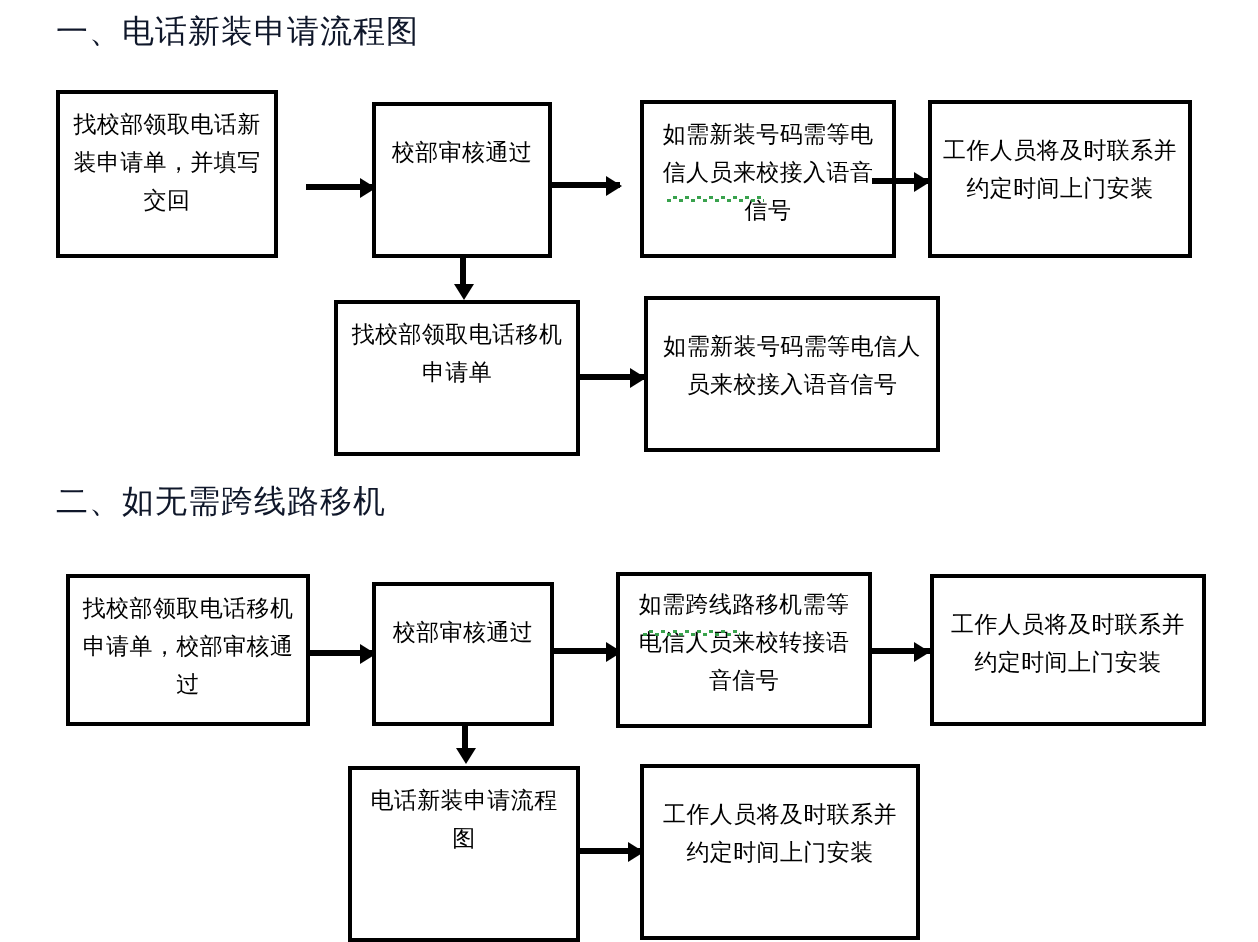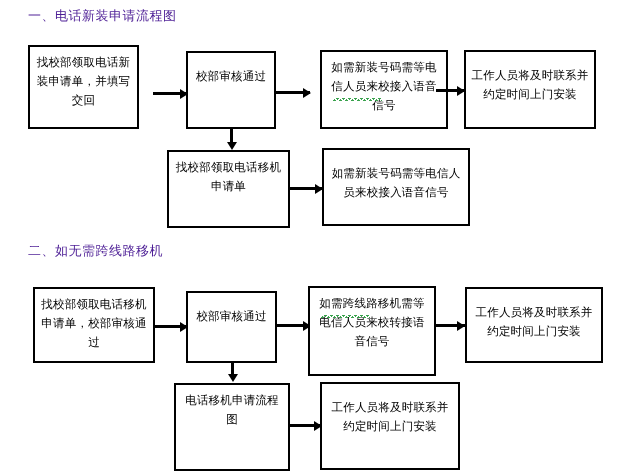--- a/index.html
+++ b/index.html
@@ -17,24 +17,24 @@
     color: #000000;
   }
   .canvas {
     position: absolute;
     left: 0; top: 0;
     width: 629px;
     height: 471px;
   }
   .heading {
     position: absolute;
-    font-size: 13px;
+    font-size: 16px;
     line-height: 18px;
     letter-spacing: 0.5px;
-    color: #4c1d95;
+    color: #0f172a;
     white-space: nowrap;
     font-weight: normal;
   }
   #heading-1 { left: 28px; top: 7px; }
   #heading-2 { left: 28px; top: 242px; }
 
   .node {
     position: absolute;
     box-sizing: border-box;
     border: 2px solid #000000;
@@ -150,37 +150,37 @@
   <div class="conn h" style="left:155px; top:325px; width:31px;"></div>
   <div class="arrowhead right" style="left:180px; top:321.5px;"></div>
 
   <div class="node align-mid" id="s2-n2" style="left:186px; top:291px; width:91px; height:72px;">
     <span class="node-text">校部审核通过</span>
   </div>
 
   <div class="conn h" style="left:277px; top:324px; width:33px;"></div>
   <div class="arrowhead right" style="left:303px; top:320.5px;"></div>
 
-  <div class="node squiggle" id="s2-n3" style="left:308px; top:286px; width:128px; height:90px;font-family:Liberation Serif, serif;">
+  <div class="node squiggle" id="s2-n3" style="left:308px; top:286px; width:128px; height:78px;font-family:Liberation Serif, serif;">
     <span class="node-text">如需跨线路移机需等电信人员来校转接语音信号</span>
     <div class="squiggle-underline" style="left:11px; top:27px; width:49px;"></div>
   </div>
 
   <div class="conn h" style="left:436px; top:324px; width:29px;"></div>
   <div class="arrowhead right" style="left:457px; top:320.5px;"></div>
 
   <div class="node align-mid" id="s2-n4" style="left:465px; top:287px; width:138px; height:76px;">
     <span class="node-text">工作人员将及时联系并约定时间上门安装</span>
   </div>
 
   <div class="conn v" style="left:231px; top:363px; width:3px; height:13px;"></div>
   <div class="arrowhead down" style="left:227.5px; top:374px;"></div>
 
   <div class="node" id="s2-n5" style="left:174px; top:383px; width:116px; height:88px;">
-    <span class="node-text">电话移机申请流程图</span>
+    <span class="node-text">电话新装申请流程图</span>
   </div>
 
   <div class="conn h" style="left:290px; top:424px; width:31px;"></div>
   <div class="arrowhead right" style="left:314px; top:420.5px;"></div>
 
   <div class="node align-mid" id="s2-n6" style="left:320px; top:382px; width:140px; height:88px;">
     <span class="node-text">工作人员将及时联系并约定时间上门安装</span>
   </div>
 
 </div>

